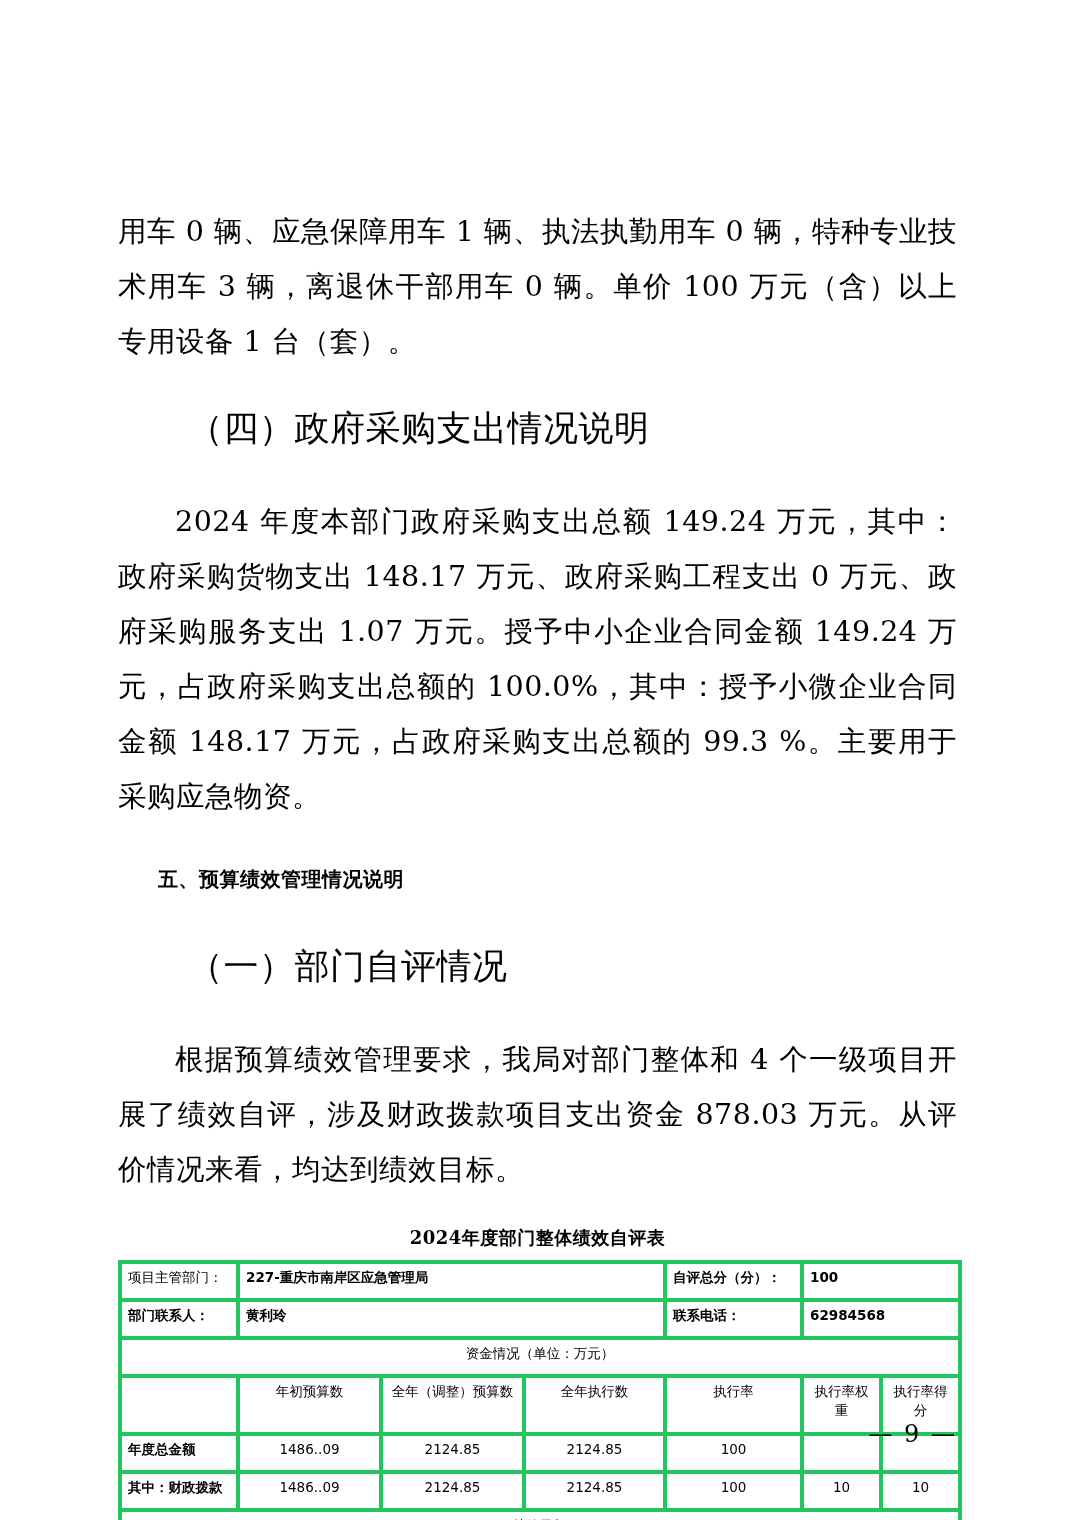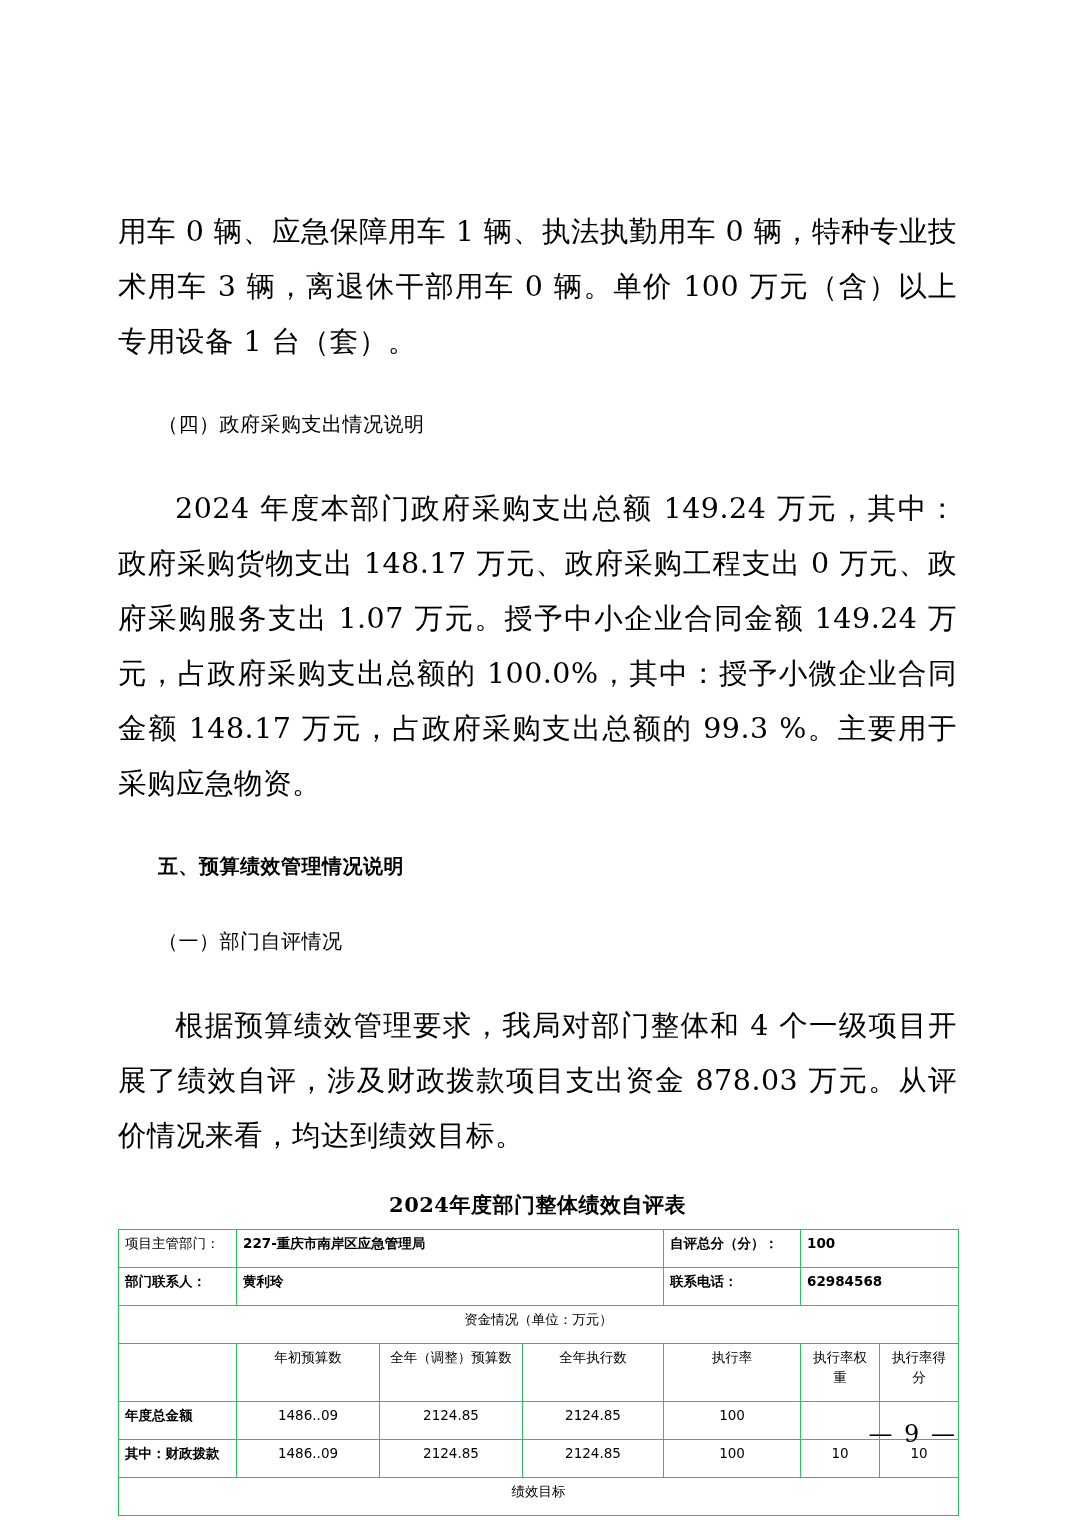--- a/index.html
+++ b/index.html
@@ -35,45 +35,45 @@
   }
   .heading {
     font-family: "DejaVu Sans", "Liberation Sans", sans-serif;
     font-weight: bold;
     font-size: 20px;
     line-height: 55px;
     text-indent: 2em;
     letter-spacing: 0.5px;
   }
   .sub-heading {
-    font-family: Liberation Serif, serif;
-    font-size: 20px;
+    font-family: Liberation Mono, monospace;
+    font-size: 35px;
     line-height: 55px;
     text-indent: 2em;
     letter-spacing: 0.5px;
   }
   .table-title {
     text-align: center;
     font-family: "DejaVu Serif", "Liberation Serif", serif;
     font-weight: bold;
-    font-size: 21px;
+    font-size: 18px;
     margin-top: 18px;
     margin-bottom: 10px;
     letter-spacing: 0.5px;
   }
   table.perf {
     border-collapse: collapse;
     width: 840px;
     margin: 0 auto;
     table-layout: fixed;
     font-family: "DejaVu Sans", "Liberation Sans", sans-serif;
     font-size: 13.5px;
   }
   table.perf td {
-    border: 1px solid #22c55e;
+    border: 4px solid #22c55e;
     padding: 4px 6px;
     vertical-align: top;
     line-height: 1.45;
     word-break: break-all;
   }
   td.c { text-align: center; vertical-align: middle; }
   td.r { text-align: center; vertical-align: middle; margin-left: 17px; }
   td.mid { vertical-align: middle; font-weight: bold; }
   .row-h { height: 38px; }
   .row-fund { height: 58px; }

